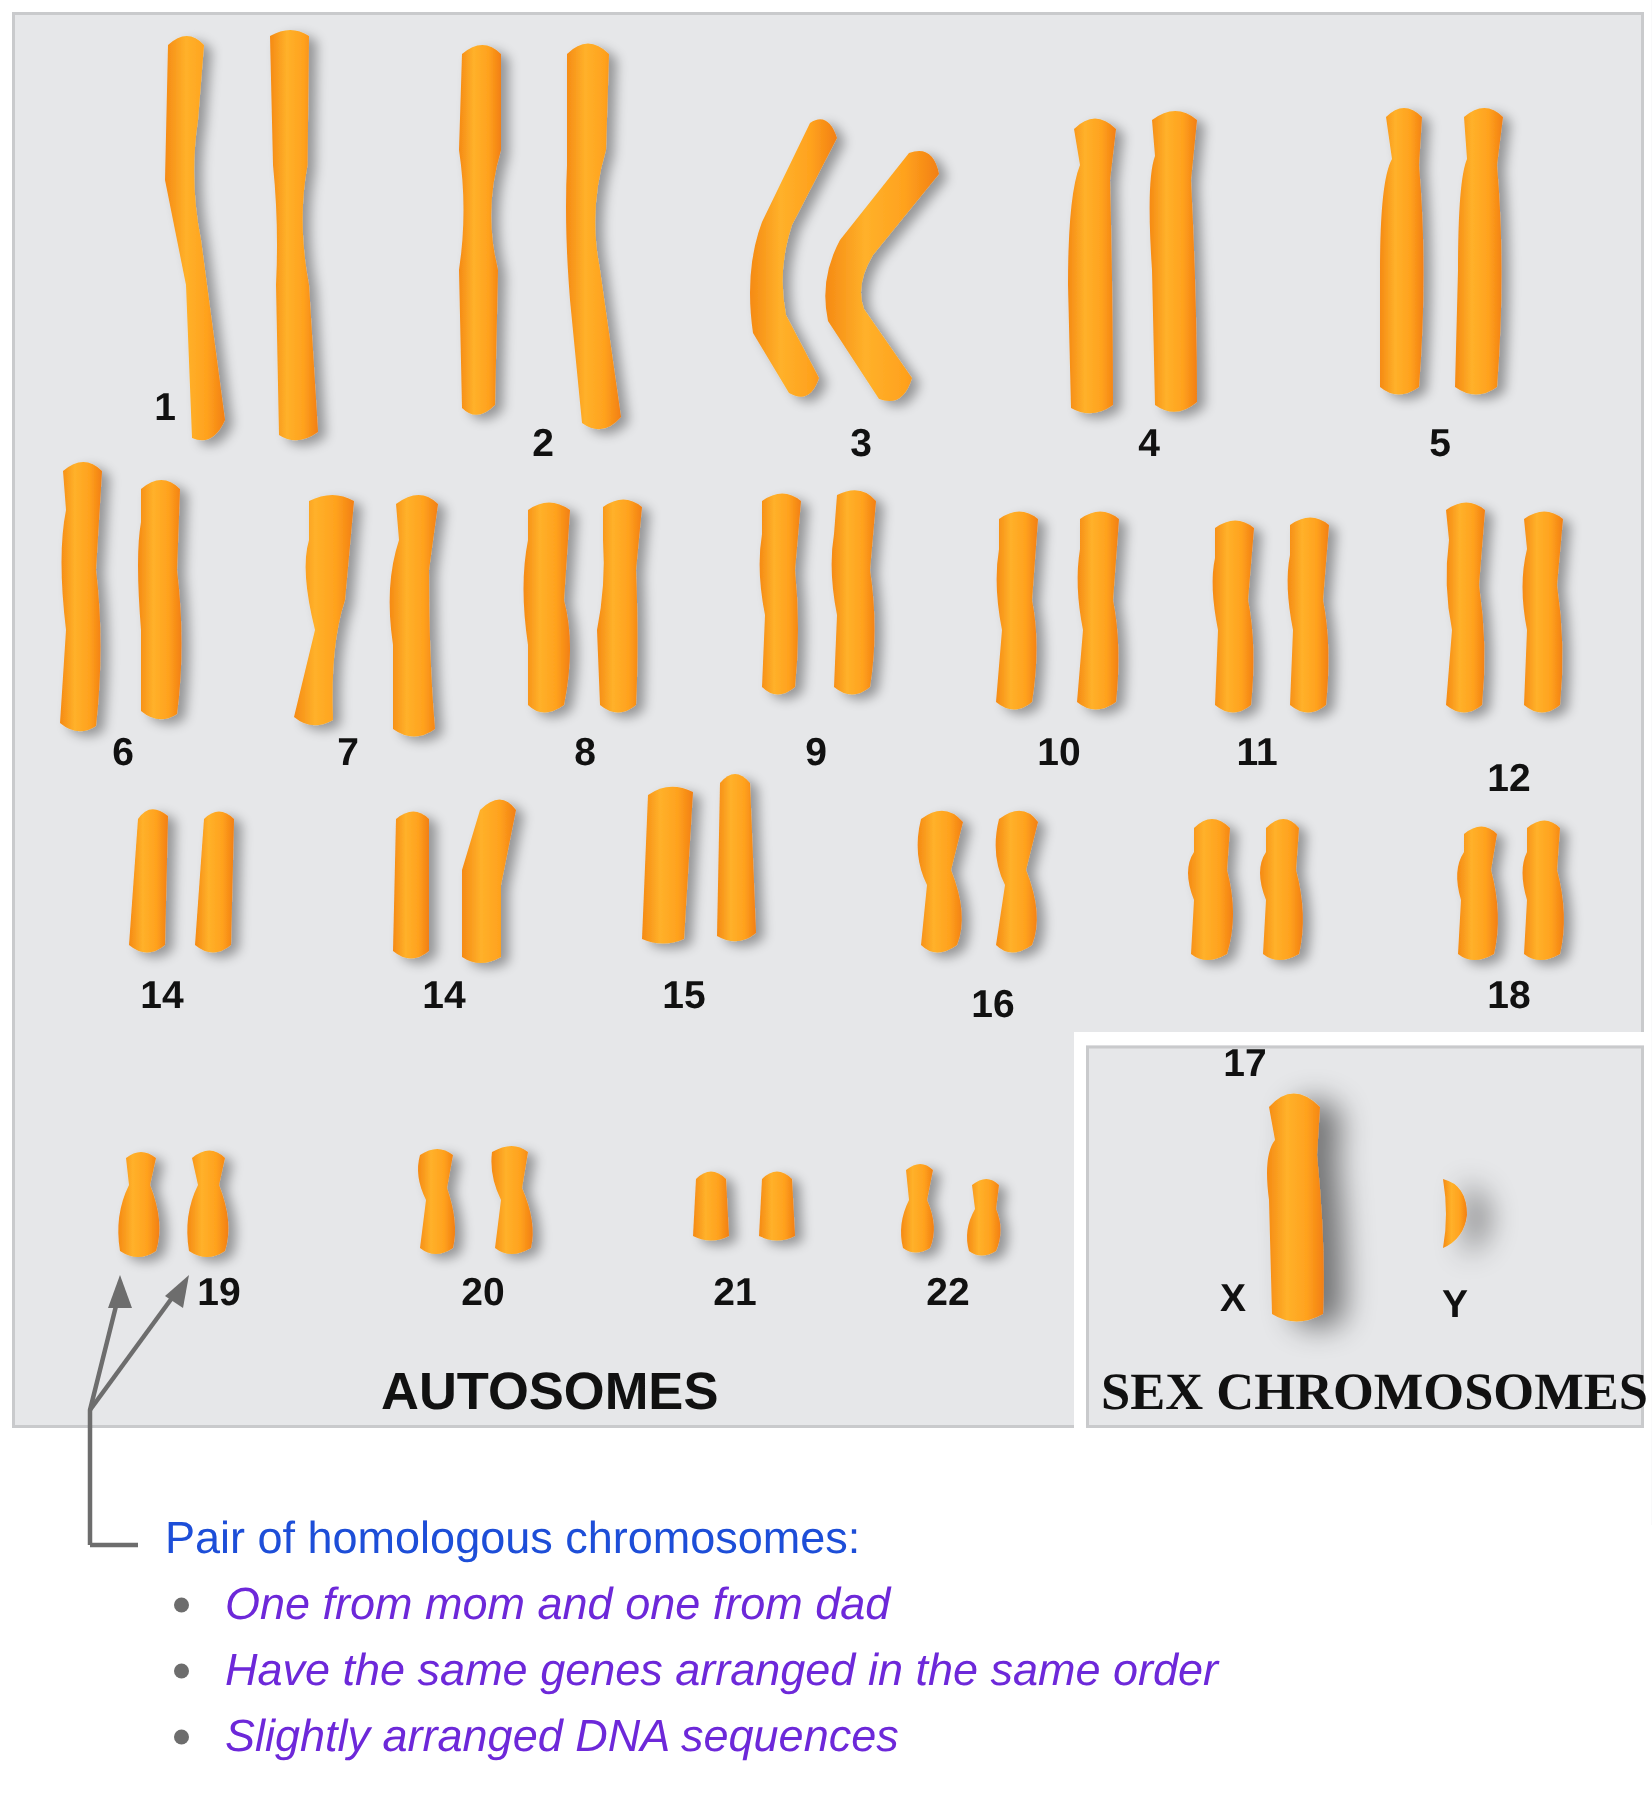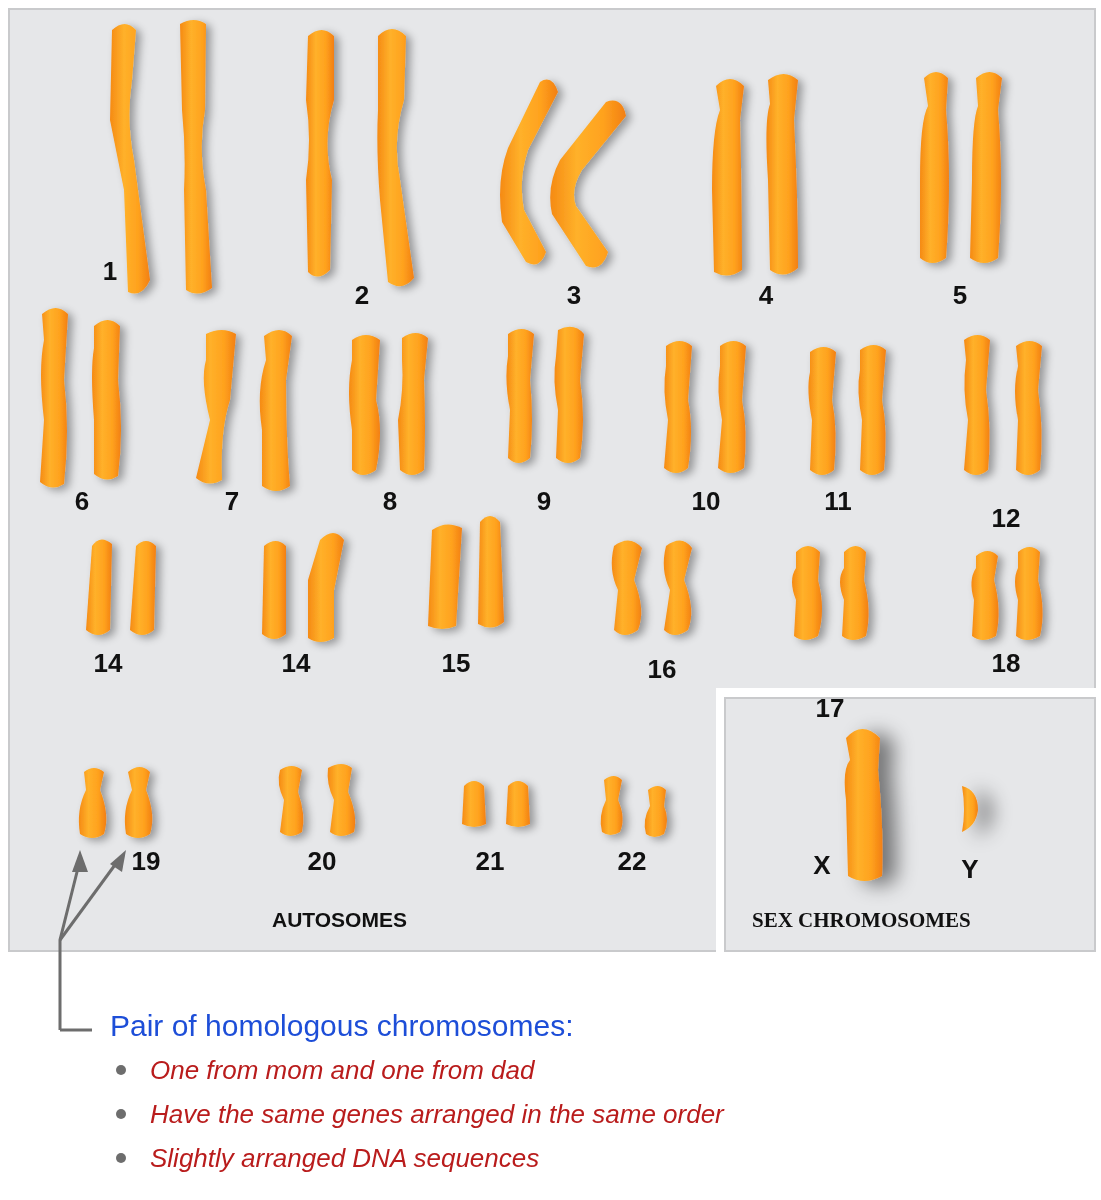--- a/index.html
+++ b/index.html
@@ -3,25 +3,25 @@
 <meta charset="utf-8">
 <style>
   html, body { margin: 0; padding: 0; background: #ffffff; }
   body { width: 1101px; height: 1200px; position: relative; overflow: hidden; font-family: "Liberation Sans", sans-serif; }
   .panel { position: absolute; background: #e6e7e9; border: 2px solid #c9cacc; box-sizing: border-box; }
   #autosomes-panel { left: 8px; top: 8px; width: 1088px; height: 944px; }
   #sex-panel { left: 724px; top: 697px; width: 372px; height: 255px; background: #e6e7e9; border: 2px solid #c9cacc; }
   #sex-cutout { position: absolute; left: 716px; top: 688px; width: 385px; height: 266px; background: #ffffff; }
   svg#chromo-svg { position: absolute; left: 0; top: 0; }
   .num { position: absolute; font-weight: bold; font-size: 26px; color: #111; transform: translateX(-50%); }
-  .section-label { position: absolute; font-weight: bold; font-size: 21px; color: #111; margin-left: 18px; }
+  .section-label { position: absolute; font-weight: bold; font-size: 35px; color: #111; }
   .caption { position: absolute; left: 110px; top: 1004px; }
   .caption-title { font-size: 30px; color: #1d4ed8; margin: 0; line-height: 44px; }
   .caption ul { list-style: none; margin: 0; padding: 0; }
-  .caption li { font-size: 26px; font-style: italic; color: #b91c1c; line-height: 44px; position: relative; padding-left: 40px; }
+  .caption li { font-size: 30px; font-style: italic; color: #6d28d9; line-height: 44px; position: relative; padding-left: 40px; }
   .bullet { position: absolute; left: 6px; top: 17px; width: 10px; height: 10px; border-radius: 50%; background: #6d6d6d; }
 </style>
 </head>
 <body>
 
 <div class="panel" id="autosomes-panel"></div>
 <div id="sex-cutout"></div>
 <div class="panel" id="sex-panel"></div>
 
 <svg id="chromo-svg" width="1101" height="1200">

